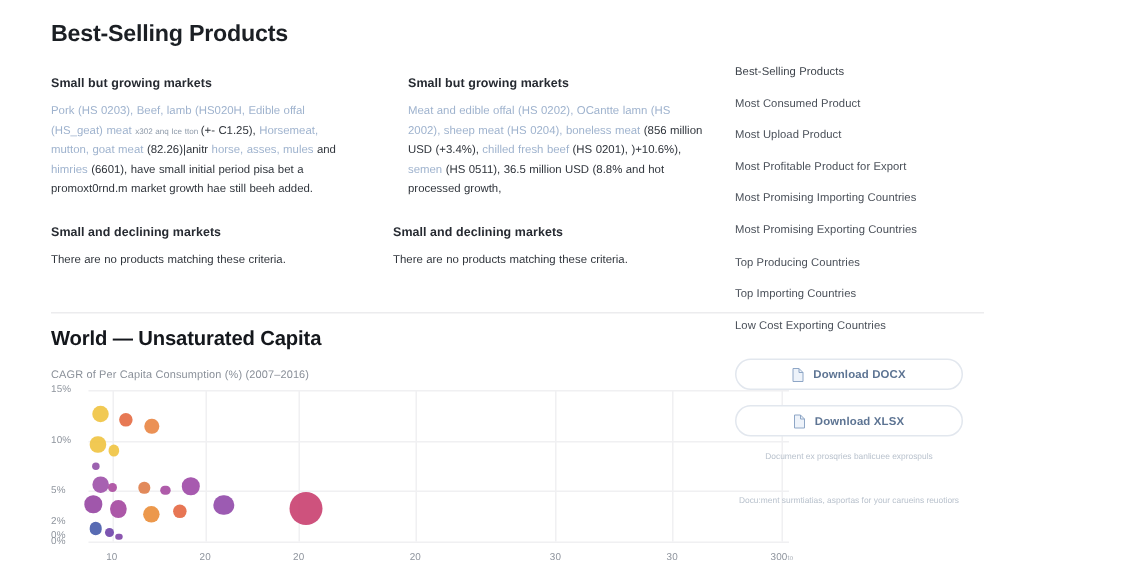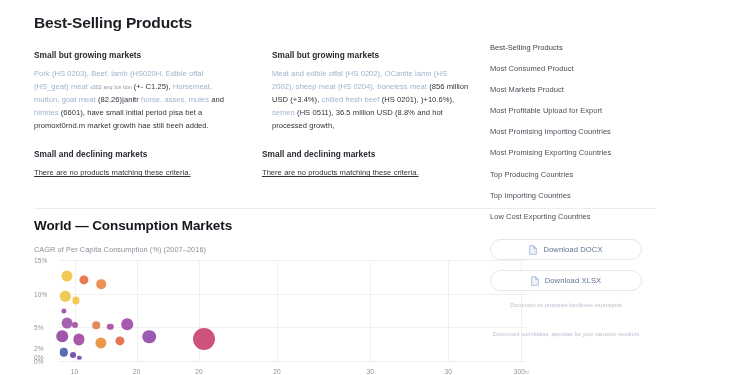--- a/index.html
+++ b/index.html
@@ -67,21 +67,21 @@
     font-size: 5.4px;
     color: #8d99a8;
   }
 
   .declining-row {
     display: flex;
     gap: 30px;
     margin-top: 17px;
   }
   .declining-col { width: 198px; }
-  .declining-col .body-text { line-height: 1.74; text-decoration: underline; }
+  .declining-col .body-text { line-height: 1.74; }
 
   
   .divider {
     position: absolute;
     left: 34px;
     right: 22px;
     top: 208px;
     height: 1px;
     background: #ececee;
   }
@@ -204,20 +204,21 @@
     width: 152px;
     height: 21px;
     border: 1px solid #e2e7ee;
     border-radius: 11px;
     background: #ffffff;
     color: #5d7493;
     font-size: 7.6px;
     cursor: pointer;
     margin: 0 0 10px 2px;
     letter-spacing: 0.1px;
+    font-weight: bold;
   }
   .pill svg { display: block; }
 
   .caption {
     width: 152px;
     margin: 2px 0 0 2px;
     text-align: center;
     font-size: 5.6px;
     line-height: 1.75;
     color: #b9c2cd;
@@ -254,21 +255,21 @@
       <div class="declining-col">
         <div class="sub-head">Small and declining markets</div>
         <div class="body-text">There are no products matching these criteria.</div>
       </div>
     </div>
   </div>
 
   <div class="divider"></div>
 
   <div class="chart-panel">
-    <div class="chart-title">World — Consumption Markets</div>
+    <div class="chart-title">World — Unsaturated Capita</div>
     <div class="chart-subtitle">CAGR of Per Capita Consumption (%) (2007–2016)</div>
 
     <div class="plot-wrap">
       <div class="plot-area" id="plot-area">
           <div class="gridline-v" style="left: 15.5667px;"></div>
           <div class="gridline-v" style="left: 77.8333px;"></div>
           <div class="gridline-v" style="left: 140.1px;"></div>
           <div class="gridline-v" style="left: 217.933px;"></div>
           <div class="gridline-v" style="left: 311.333px;"></div>
           <div class="gridline-v" style="left: 389.167px;"></div>
@@ -315,22 +316,22 @@
           <div class="xtick" style="left: 414.167px;"><span>30</span></div>
           <div class="xtick" style="left: 487.33px;"><span>300</span><span class="suffix">to</span></div>
         </div>
     </div>
   </div>
 
   <div class="sidebar">
     <div id="nav-list">
         <div class="nav-item active">Best-Selling Products</div>
         <div class="nav-item">Most Consumed Product</div>
-        <div class="nav-item">Most Markets Product</div>
-        <div class="nav-item">Most Profitable Upload for Export</div>
+        <div class="nav-item">Most Upload Product</div>
+        <div class="nav-item">Most Profitable Product for Export</div>
         <div class="nav-item">Most Promising Importing Countries</div>
         <div class="nav-item">Most Promising Exporting Countries</div>
         <div class="nav-item">Top Producing Countries</div>
         <div class="nav-item">Top Importing Countries</div>
         <div class="nav-item">Low Cost Exporting Countries</div>
       </div>
 
     <div class="actions">
 
       <div class="pill">

